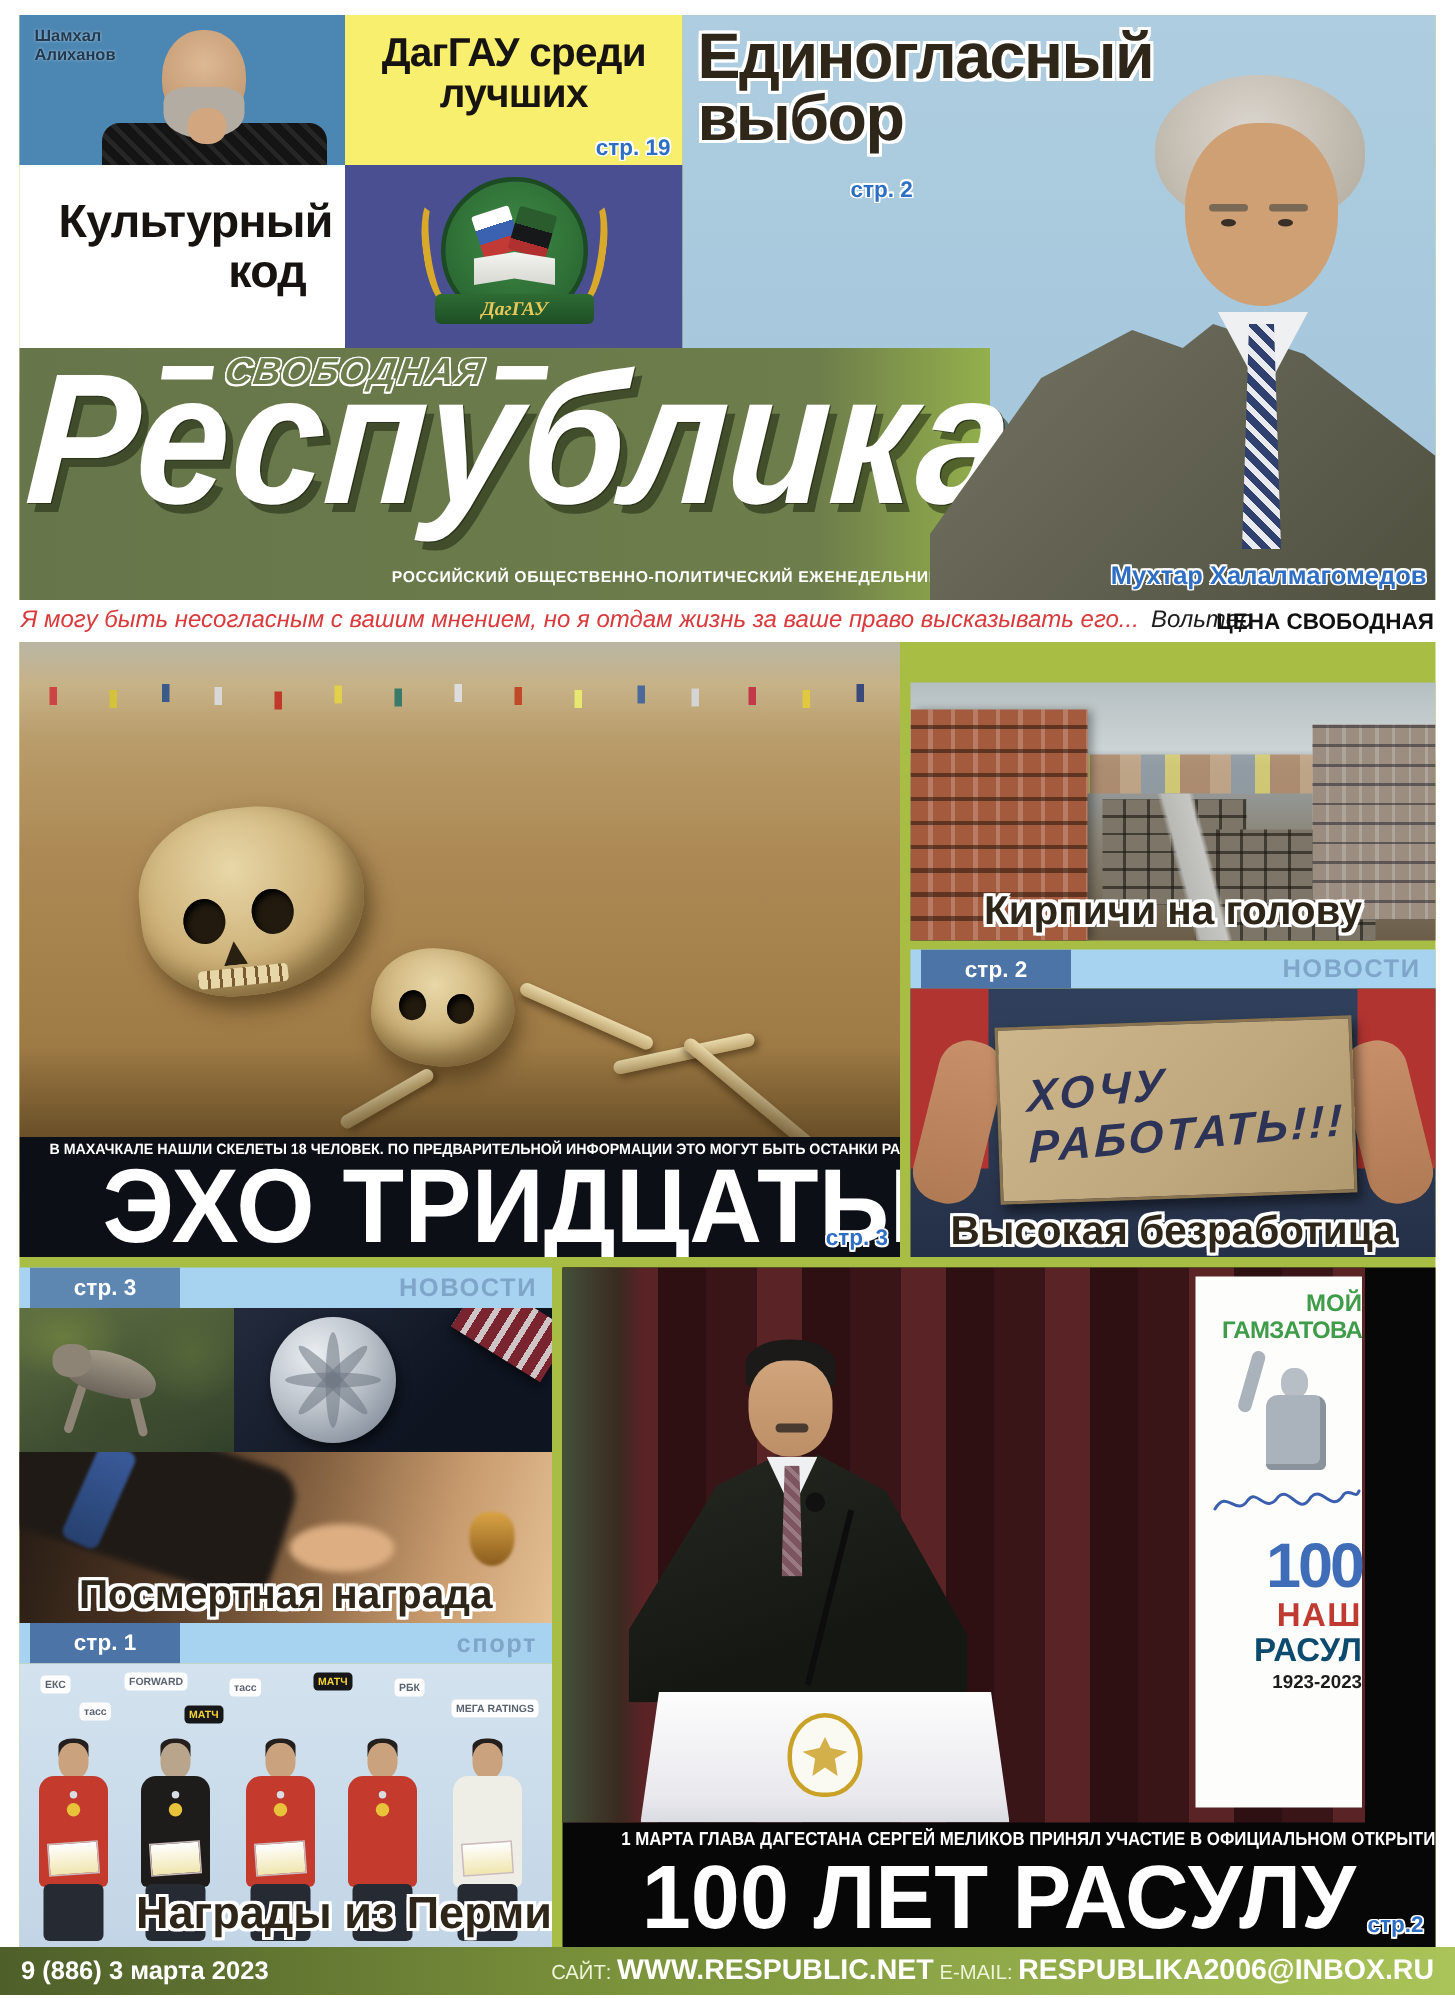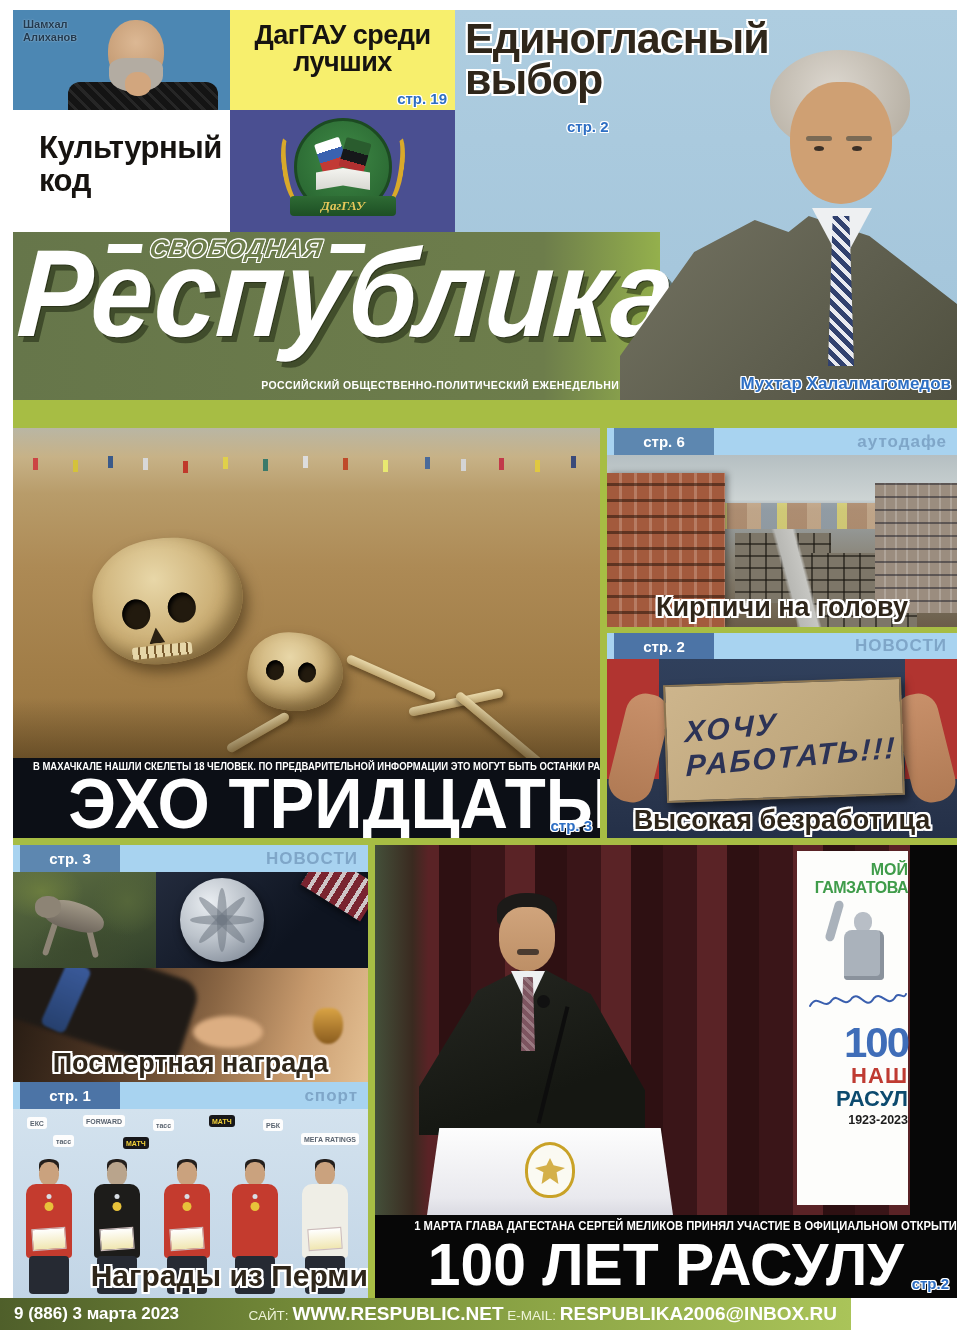--- a/index.html
+++ b/index.html
@@ -29,21 +29,21 @@
   #p-emblem{left:230px;top:110px;width:225px;height:122px;background:#4a4f91;overflow:hidden;}
   .em-circle{left:64px;top:8px;width:98px;height:98px;background:radial-gradient(circle at 50% 40%,#3f8a46,#2c6b34 70%,#1e5226);border-radius:50%;border:3px solid #1c4a22;}
   .em-laurel-l,.em-laurel-r{top:22px;width:22px;height:72px;border:5px solid #d9a92a;border-radius:50%;border-right-color:transparent;border-top-color:transparent;border-bottom-color:transparent;}
   .em-laurel-l{left:52px;transform:rotate(-8deg);}
   .em-laurel-r{left:152px;transform:rotate(188deg);}
   .em-flag-ru{left:88px;top:30px;width:26px;height:30px;transform:rotate(-18deg);background:linear-gradient(180deg,#fff 0 33%,#3a62b0 33% 66%,#c23a35 66%);border-radius:2px;}
   .em-flag-dg{left:112px;top:30px;width:26px;height:30px;transform:rotate(16deg);background:linear-gradient(180deg,#2a5c2e 0 40%,#16181a 40% 75%,#b03030 75%);border-radius:2px;}
   .em-book{left:86px;top:58px;width:54px;height:22px;background:linear-gradient(180deg,#f4f4f0,#d8d8d2);clip-path:polygon(0 20%,50% 0,100% 20%,100% 100%,50% 80%,0 100%);}
   .em-banner{left:60px;top:86px;width:106px;height:20px;background:linear-gradient(180deg,#2e6b34,#1d4f24);border-radius:4px;display:flex;align-items:center;justify-content:center;}
   .em-banner span{color:#e8c85a;font-family:"Liberation Serif",serif;font-weight:bold;font-style:italic;font-size:13px;}
-  #p-kultura{left:13px;top:110px;width:217px;height:152px;background:#fff;text-align:left;text-decoration:underline;}
+  #p-kultura{left:13px;top:110px;width:217px;height:152px;background:#fff;text-align:right;text-decoration:underline;}
   #kultura-title{left:0;top:22px;width:100%;padding:0 26px;font-size:31px;font-weight:bold;color:#161310;line-height:1.05;letter-spacing:-0.5px;}
   #kultura-page{right:8px;bottom:4px;}
   
   #p-topright{left:455px;top:10px;width:502px;height:390px;background:linear-gradient(180deg,#aecde0,#a2c4da);overflow:hidden;}
   #vybor-title{left:10px;top:8px;width:340px;font-size:43px;line-height:0.95;letter-spacing:-1px;}
   #vybor-page{left:112px;top:108px;}
   
   #muhtar{left:600px;top:40px;width:357px;height:360px;z-index:6;overflow:hidden;}
   .mu-hair{left:170px;top:10px;width:140px;height:100px;background:radial-gradient(circle at 45% 40%,#dcd7cf,#b9b2a6 80%);border-radius:50% 50% 44% 46%;}
   .mu-face{left:190px;top:42px;width:102px;height:122px;background:linear-gradient(180deg,#d9 af86,#d9af86 0%,#c59468 90%);background-color:#cfa073;border-radius:46% 46% 50% 50%;}
@@ -158,21 +158,21 @@
   .sk-body{position:absolute;left:26px;top:28px;width:40px;height:50px;background:#aab2bb;border-radius:8px 8px 4px 4px;box-shadow:inset -4px -4px 0 #8a929c;}
   .sk-arm{position:absolute;left:12px;top:-2px;width:9px;height:42px;background:#aab2bb;border-radius:5px;transform:rotate(16deg);}
   #poster-num{color:#3f6db8;font-weight:bold;font-size:42px;letter-spacing:-2px;line-height:1.0;margin-top:4px;}
   #poster-nash{color:#bf3b32;font-weight:bold;font-size:22px;line-height:1.05;letter-spacing:1px;}
   #poster-rasul{color:#0c4a6e;font-weight:bold;font-size:22px;line-height:1.05;}
   #poster-years{color:#1c1c1c;font-size:12.5px;font-weight:bold;margin-top:3px;}
   #rasul-kicker{left:0;right:0;top:374px;text-align:center;color:#fff;font-size:12.5px;font-weight:bold;}
   #rasul-hl{left:0;right:0;top:390px;text-align:center;color:#fff;font-weight:bold;font-size:60px;line-height:1.0;}
   #rasul-page{right:8px;bottom:6px;position:absolute;}
   
-  #footer{left:0;top:1298px;width:851px;height:32px;background:linear-gradient(90deg,#4f5f2a,#7d953c 45%,#aac459);display:flex;align-items:center;}
+  #footer{left:0;top:1298px;width:970px;height:32px;background:linear-gradient(90deg,#4f5f2a,#7d953c 45%,#aac459);display:flex;align-items:center;}
   #footer-issue{margin-left:14px;color:#fff;font-weight:bold;font-size:17px;}
   #footer-right{position:absolute;right:14px;font-size:13.5px;color:#eef4d8;}
   #footer-right b{color:#fff;font-size:19px;}
 </style>
 </head>
 <body>
 
 <div id="page">
   <div id="canvas" class="abs"></div>
 
@@ -227,20 +227,25 @@
     <div class="mu-tie abs"></div>
     <div class="mu-hair abs"></div>
     <div class="mu-face abs"></div>
     <div class="mu-brow abs" style="left:206px;"></div>
     <div class="mu-brow abs" style="left:246px;"></div>
     <div class="mu-eye abs" style="left:214px;"></div>
     <div class="mu-eye abs" style="left:252px;"></div>
     <div id="muhtar-caption" class="abs pg ow1">Мухтар Халалмагомедов</div>
   </div>
 
+  <div id="quote-bar" class="abs">
+    <span id="quote-text">Я могу быть несогласным с вашим мнением, но я отдам жизнь за ваше право высказывать его...</span>
+    <span id="quote-author">Вольтер</span>
+    <span id="price">ЦЕНА СВОБОДНАЯ</span>
+  </div>
 
   <div id="p-lead" class="abs">
     <div id="crowd" class="abs"></div>
     <div id="skull1" class="abs skull">
       <div class="eye e1"></div>
       <div class="eye e2"></div>
       <div class="nose"></div>
       <div class="teeth"></div>
     </div>
     <div id="skull2" class="abs skull">
@@ -252,24 +257,20 @@
     <div class="bone" style="left:430px;top:300px;transform:rotate(40deg);width:120px;"></div>
     <div class="bone" style="left:210px;top:300px;transform:rotate(-30deg);width:70px;"></div>
     <div id="soil" class="abs"></div>
     <div id="lead-band" class="abs">
       <div id="lead-kicker"><span class="cx" style="transform:scaleX(0.95);">В МАХАЧКАЛЕ НАШЛИ СКЕЛЕТЫ 18 ЧЕЛОВЕК. ПО ПРЕДВАРИТЕЛЬНОЙ ИНФОРМАЦИИ ЭТО МОГУТ БЫТЬ ОСТАНКИ РАССТРЕЛЯННЫХ ВО ВРЕМЯ РЕПРЕССИЙ</span></div>
       <div id="lead-hl"><span class="cx" style="transform:scaleX(0.96);">ЭХО ТРИДЦАТЫХ</span></div>
       <div id="lead-page" class="pg ow1">стр. 3</div>
     </div>
   </div>
 
-  <div id="bar-autodafe" class="abs bar">
-    <div class="lbl">стр. 6</div>
-    <div class="sec">аутодафе</div>
-  </div>
 
   <div id="p-build" class="abs">
     <div id="bld-row" class="abs"></div>
     <div class="bld-frame" style="left:128px;top:78px;width:96px;height:70px;"></div>
     <div class="bld-frame" style="left:190px;top:98px;width:120px;height:74px;"></div>
     <div id="bld-road" class="abs"></div>
     <div id="bld-left" class="abs"></div>
     <div id="bld-right" class="abs"></div>
     <div id="build-hl" class="abs hl ow">Кирпичи на голову</div>
   </div>

